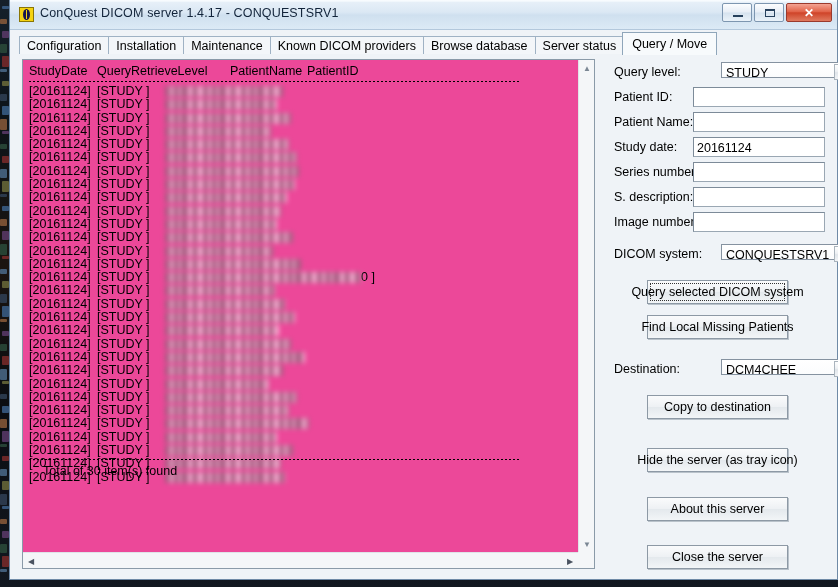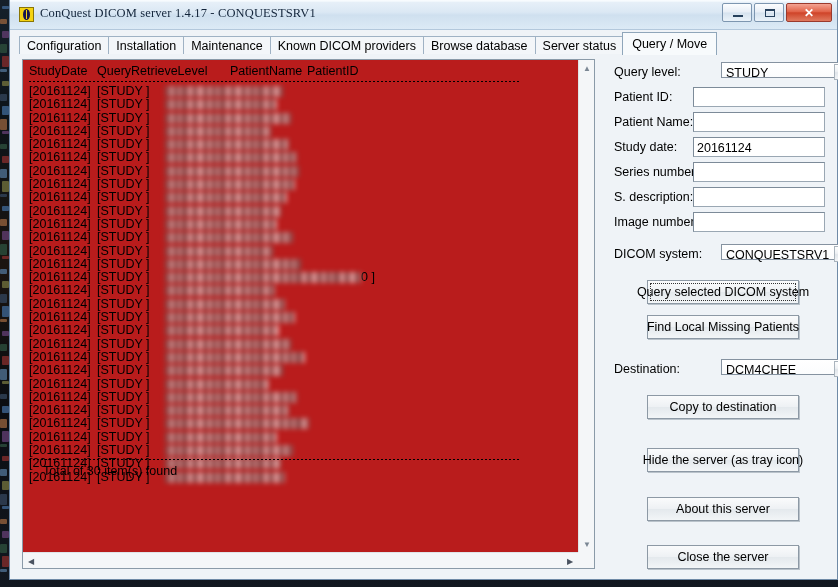--- a/index.html
+++ b/index.html
@@ -32,21 +32,20 @@
     border-top: none;
     box-sizing: border-box;
   }
 
   
   #titlebar {
     position: relative;
     height: 29px;
     background: linear-gradient(180deg,#e9f1f9 0%, #dbe8f4 42%, #cfe0ef 52%, #dceaf6 100%);
     border-bottom: 1px solid #b3c8dc;
-    font-family: Liberation Serif, serif;
   }
   #titlebar .frame-edge{
     position:absolute; left:0; right:0; top:0; height:2px;
     background:linear-gradient(180deg,#fbfdff,#eef5fb);
   }
   #app-icon {
     position: absolute; left: 9px; top: 7px;
     width: 15px; height: 15px;
     background: #f5d312;
     border: 1px solid #8a7605;
@@ -154,21 +153,21 @@
     width: 573px; height: 510px;
     background: #ffffff;
     border: 1px solid #8a9aa8;
     box-sizing: border-box;
     overflow: hidden;
   }
   #list-inner {
     position: absolute; left: 0; top: 0;
     right: 16px; bottom: 16px;
     overflow: hidden;
-    background: #b91c1c;
+    background: #ec4899;
     padding-left: 28px;
   }
   #list-columns {
     position: absolute; left: 6px; top: 4px;
     font-size: 12.5px; color: #000;
     white-space: nowrap;
   }
   #list-columns span { display: inline-block; }
   .col-studydate { width: 68px; }
   .col-qrlevel   { width: 133px; }
@@ -309,21 +308,21 @@
   .combo .arrowbtn i {
     display: block;
     width: 0; height: 0;
     border-left: 4px solid transparent;
     border-right: 4px solid transparent;
     border-top: 4px solid #10161d;
   }
 
   .btn {
     position: absolute; left: 40px;
-    width: 152px; height: 24px;
+    width: 141px; height: 24px;
     background: linear-gradient(180deg,#fafbfc 0%,#eef1f4 48%,#e4e9ed 52%,#f2f5f7 100%);
     border: 1px solid #8d99a5;
     box-shadow: 1px 1px 0 #b9c2ca;
     box-sizing: border-box;
     font-size: 12.5px;
     color: #000;
     display: flex; align-items: center; justify-content: center;
     white-space: nowrap;
   }
   .btn.focused .focusring {

